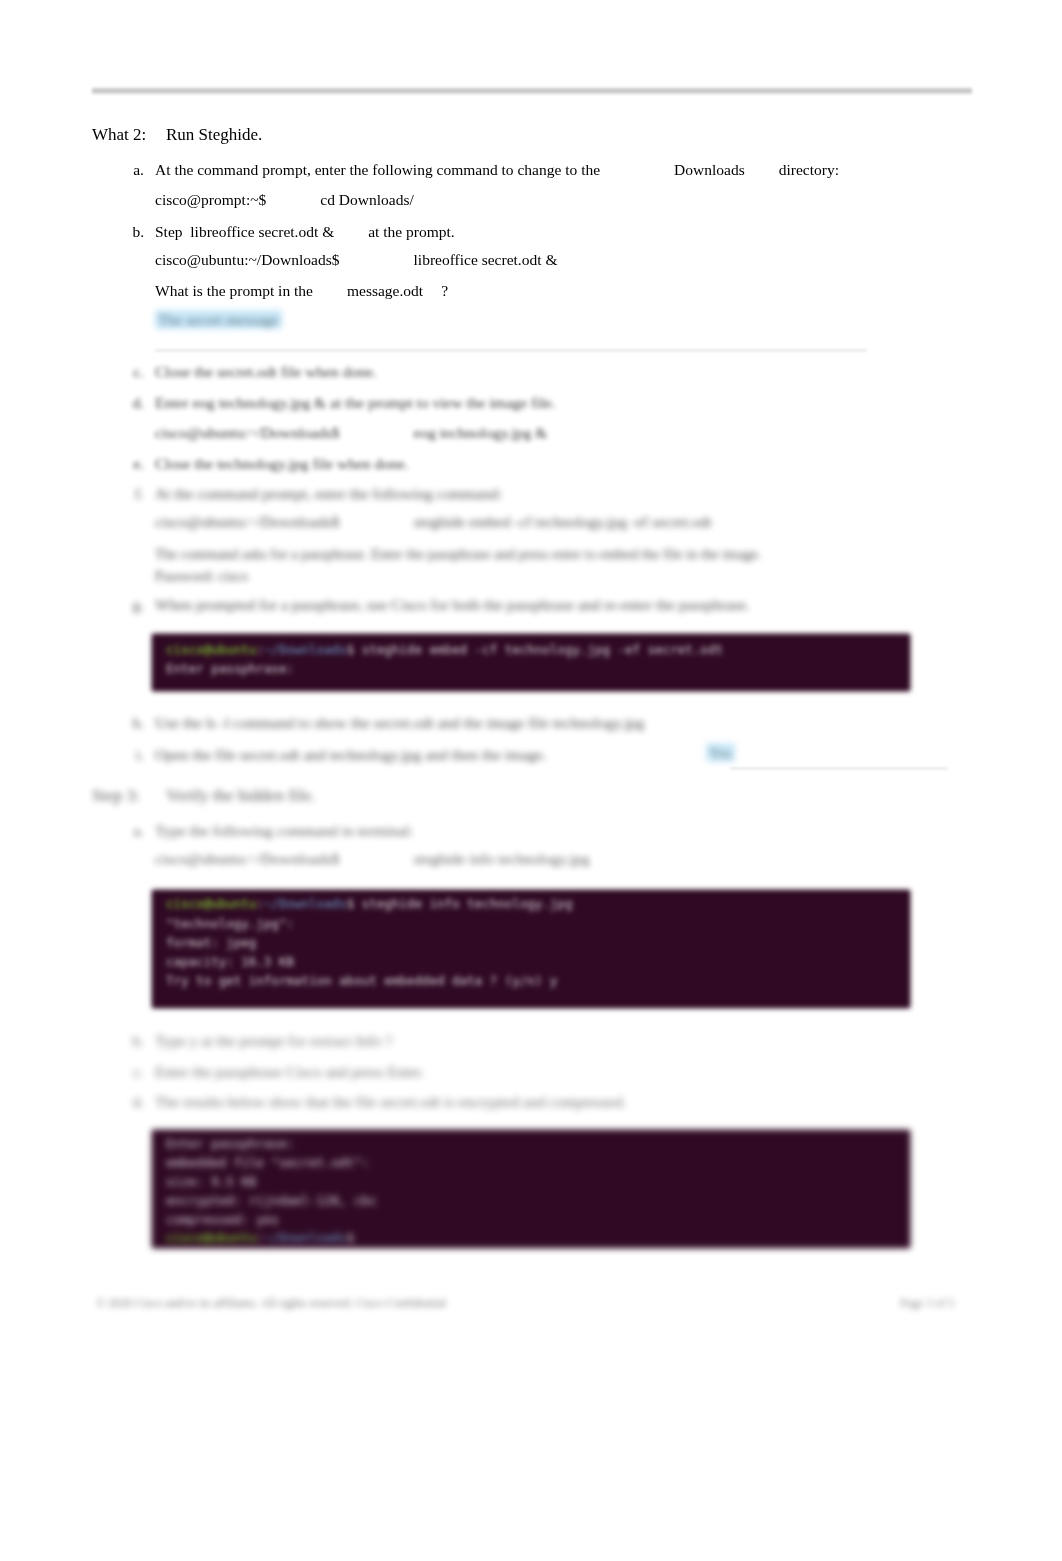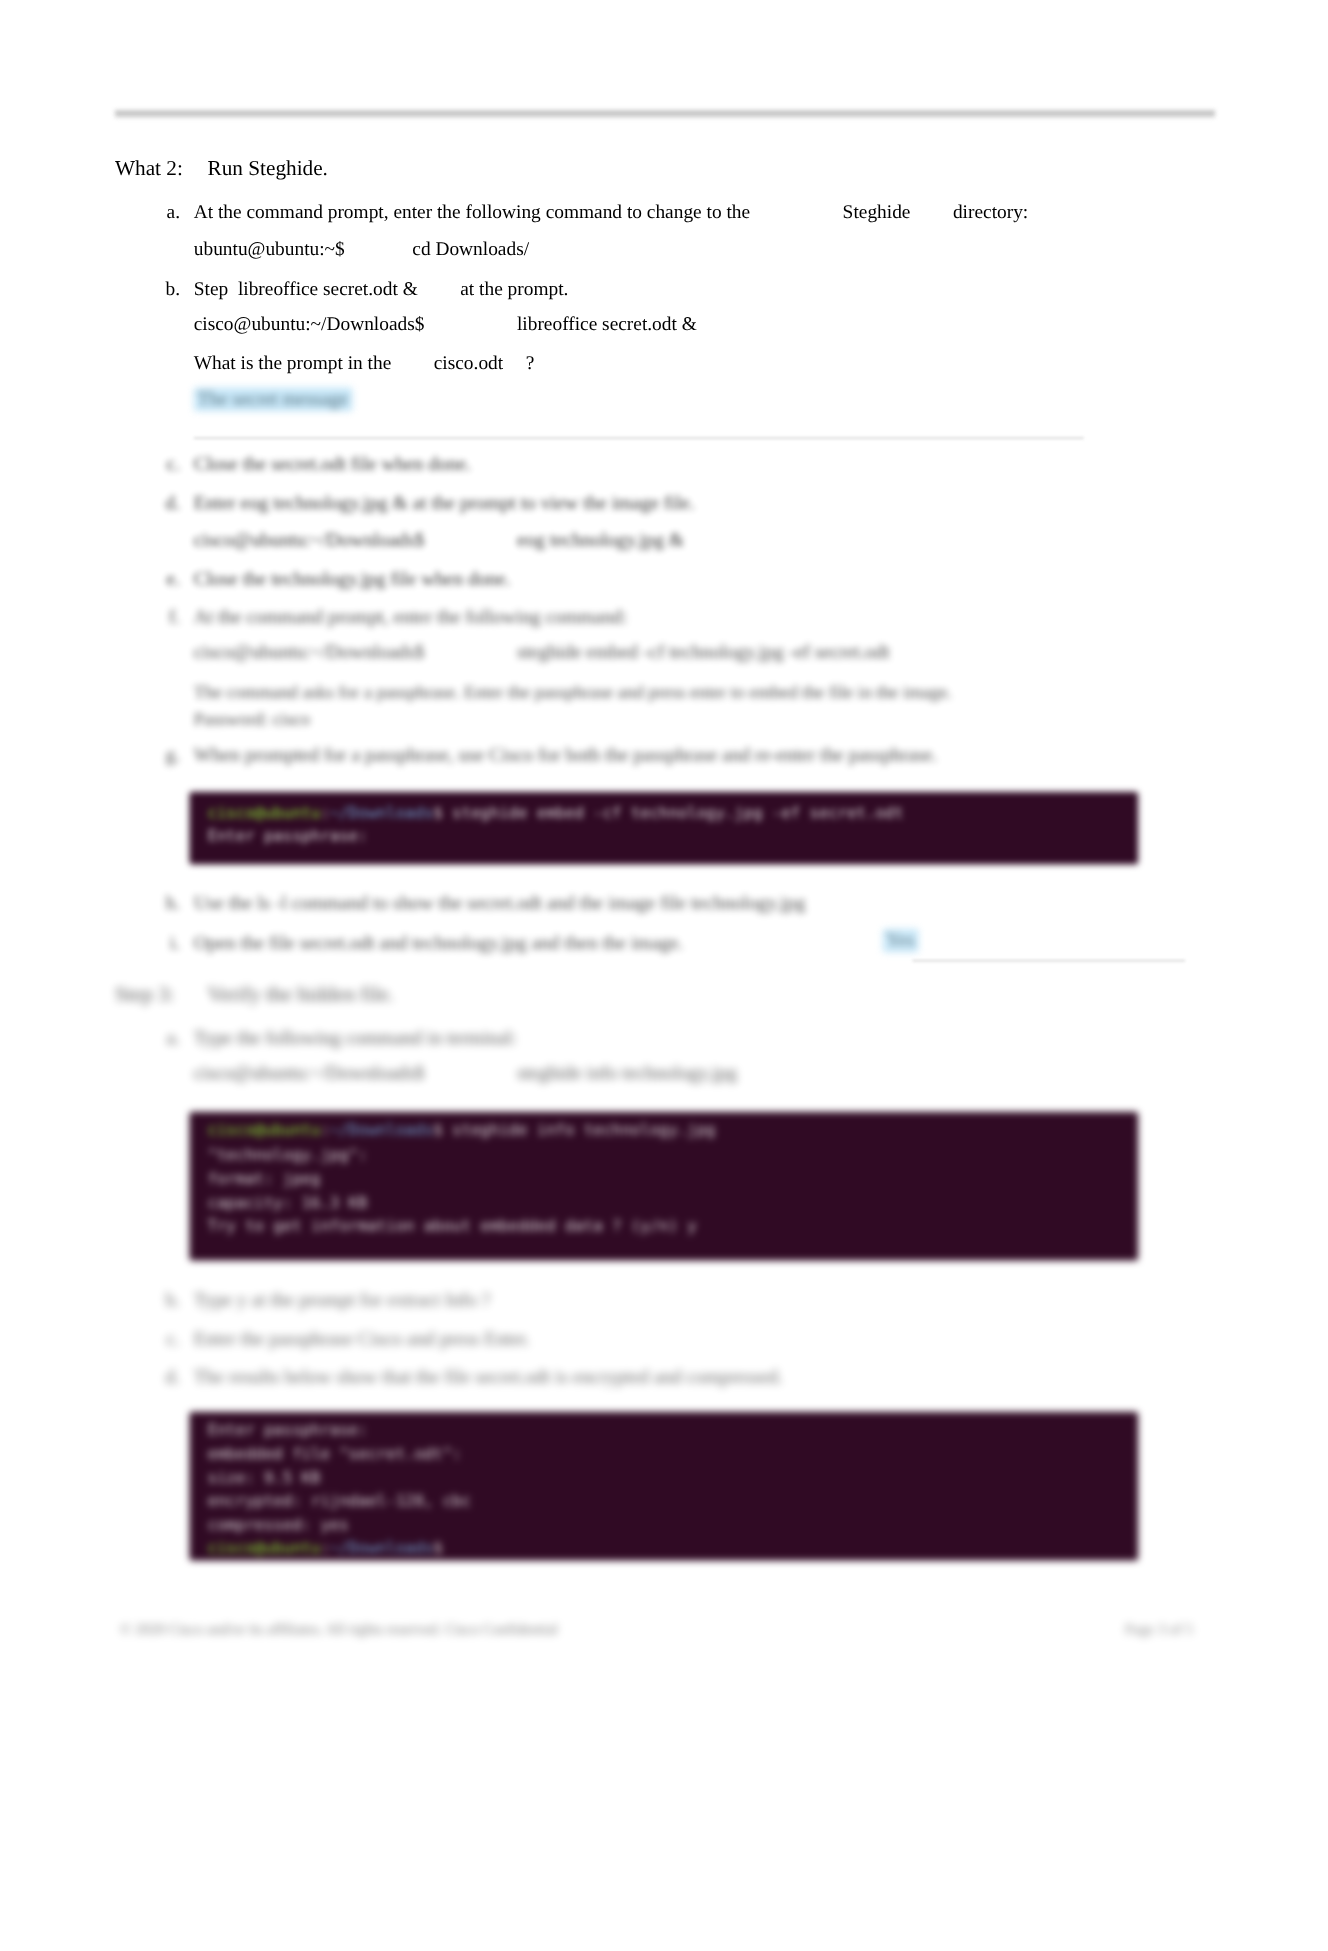--- a/index.html
+++ b/index.html
@@ -140,35 +140,35 @@
 <div class="page">
 
   <div class="header-rule"></div>
 
   <div class="step b0" style="left:92px; top:125px;">
     <span class="num">What 2:</span><span>Run Steghide.</span>
   </div>
 
   <div class="marker b0" style="left:122px; top:161px;">a.</div>
   <div class="item b0" style="left:155px; top:161px;">
-    <span>At the command prompt, enter the following command to change to the</span><span class="gap-l"></span><span>Steghide</span><span class="gap-s"></span><span>directory:</span>
+    <span>At the command prompt, enter the following command to change to the</span><span class="gap-l"></span><span>Downloads</span><span class="gap-s"></span><span>directory:</span>
   </div>
   <div class="item b0" style="left:155px; top:191px;">
-    <span>ubuntu@ubuntu:~$</span><span class="gap-m"></span><span>cd Downloads/</span>
+    <span>cisco@prompt:~$</span><span class="gap-m"></span><span>cd Downloads/</span>
   </div>
 
   <div class="marker b0" style="left:122px; top:223px;">b.</div>
   <div class="item b0" style="left:155px; top:223px;">
     <span>Step</span>&nbsp;&nbsp;<span>libreoffice secret.odt &amp;</span><span class="gap-s"></span><span>at the prompt.</span>
   </div>
   <div class="item b0" style="left:155px; top:251px;text-align:right;">
     <span>cisco@ubuntu:~/Downloads$</span><span class="gap-l"></span><span>libreoffice secret.odt &amp;</span>
   </div>
   <div class="item b0" style="left:155px; top:282px;">
-    <span>What is the prompt in the</span><span class="gap-s"></span><span>cisco.odt</span><span class="gap-s" style="width:18px"></span><span>?</span>
+    <span>What is the prompt in the</span><span class="gap-s"></span><span>message.odt</span><span class="gap-s" style="width:18px"></span><span>?</span>
   </div>
 
   <div class="item" style="left:155px; top:311px; filter:blur(3.0px); opacity:.85;">
     <span class="highlight">The secret message</span>
   </div>
   <div class="answer-rule" style="left:155px; top:350px; width:712px;"></div>
 
   <div class="marker b2" style="left:122px; top:363px;">c.</div>
   <div class="item b2" style="left:155px; top:363px;">Close the      secret.odt      file when done.</div>
 

